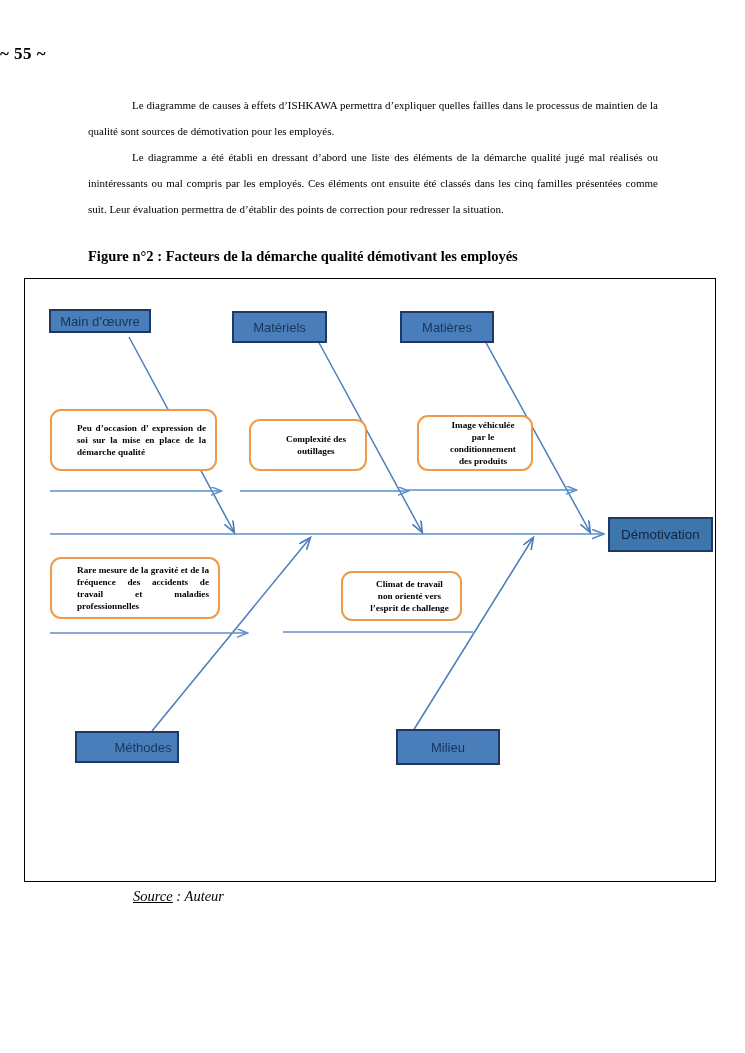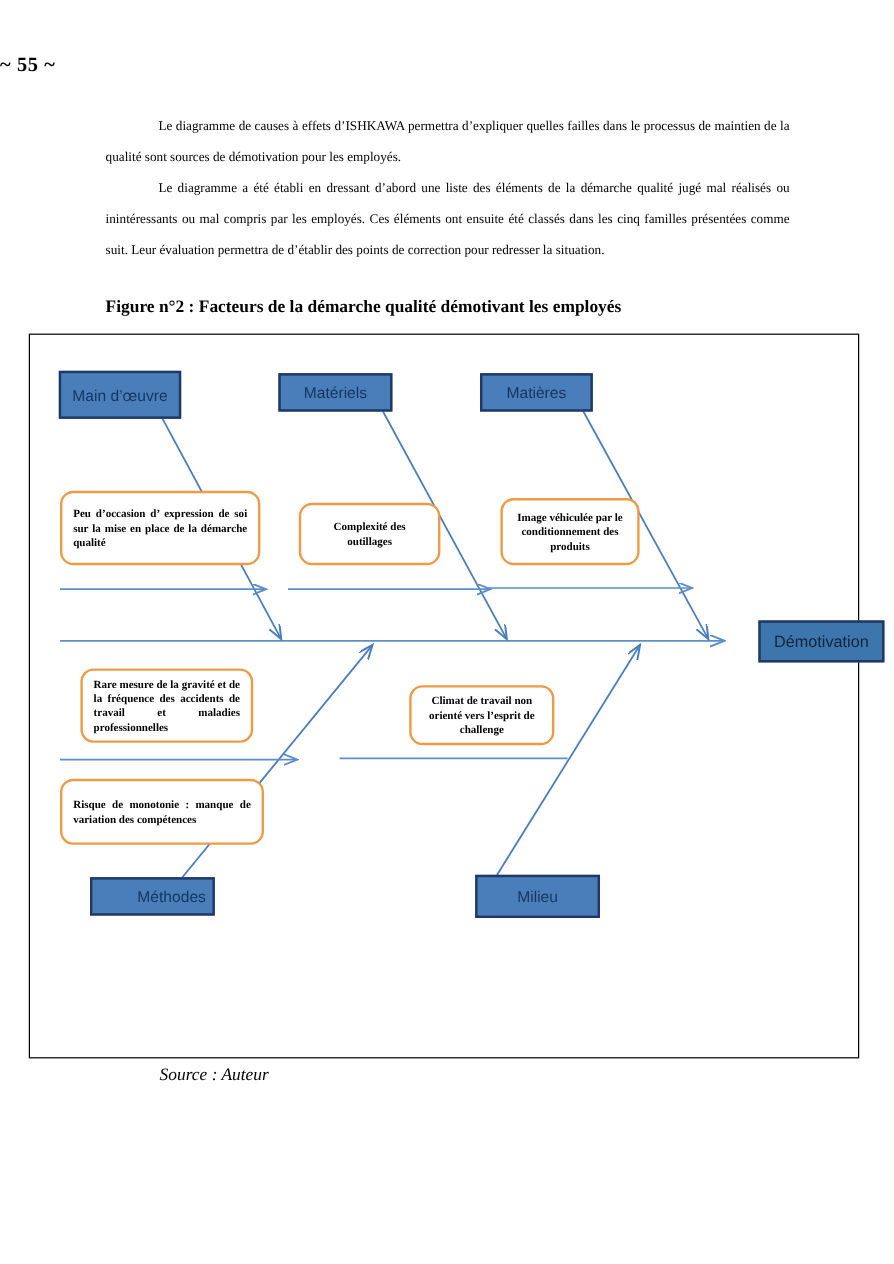--- a/index.html
+++ b/index.html
@@ -102,55 +102,55 @@
     background: #3d76ad;
     border: 2.2px solid #1f3864;
     box-sizing: border-box;
     display: flex;
     align-items: center;
     justify-content: center;
     font-family: "Liberation Sans", "DejaVu Sans", sans-serif;
     font-size: 13.5px;
     color: #12243c;
     white-space: nowrap;
-    margin-left: 24px;
   }
 
   
   .cause-box {
     position: absolute;
     background: #ffffff;
     border: 2.2px solid #ed9b49;
     border-radius: 11px;
     box-sizing: border-box;
     font-family: "Liberation Serif", "DejaVu Serif", serif;
     font-weight: bold;
     font-size: 9.2px;
     line-height: 12.2px;
     color: #000000;
     display: flex;
     align-items: center;
+    padding-left: 16px;
   }
   .cause-box > span {
     display: block;
     width: 100%;
     padding: 0 9px;
   }
   .cause-box.just > span { text-align: justify; text-justify: inter-word; }
   .cause-box.ctr > span  { text-align: center; }
 
   
   .source-line {
     position: absolute;
     left: 133px;
     top: 888px;
     font-size: 14.5px;
     font-style: italic;
   }
-  .source-line .u { }
+  .source-line .u { text-decoration: underline; }
 </style>
 </head>
 <body>
 
 <div class="page-head">
   <div class="page-number">~ 55 ~</div>
 </div>
 
 <div class="body-text para1">
   <p>Le diagramme de causes à effets d’ISHKAWA permettra d’expliquer quelles failles dans le processus de maintien de la qualité sont sources de démotivation pour les employés.</p>
@@ -185,21 +185,21 @@
       <line x1="388" y1="452" x2="508" y2="259" stroke="#4a7ebb" stroke-width="1.5" marker-end="url(#ah)"></line>
 
       <line x1="25" y1="212" x2="196" y2="212" stroke="#5b8fc9" stroke-width="1.4" marker-end="url(#ahl)"></line>
       <line x1="215" y1="212" x2="383" y2="212" stroke="#5b8fc9" stroke-width="1.4" marker-end="url(#ahl)"></line>
       <line x1="382" y1="211" x2="551" y2="211" stroke="#5b8fc9" stroke-width="1.4" marker-end="url(#ahl)"></line>
 
       <line x1="25" y1="354" x2="222" y2="354" stroke="#5b8fc9" stroke-width="1.4" marker-end="url(#ahl)"></line>
       <line x1="258" y1="353" x2="448" y2="353" stroke="#5b8fc9" stroke-width="1.4"></line>
     </svg>
 
-    <div class="cat-box" style="left:24px;  top:30px;  width:102px; height:40px;">
+    <div class="cat-box" style="left:24px;  top:30px;  width:102px; height:24px;">
       <span>Main d’œuvre</span>
     </div>
 
     <div class="cat-box" style="left:207px; top:32px; width:95px; height:32px;">
       <span>Matériels</span>
     </div>
 
     <div class="cat-box" style="left:375px; top:32px; width:94px; height:32px;">
       <span>Matières</span>
     </div>
@@ -221,27 +221,24 @@
     </div>
 
     <div class="cause-box ctr" style="left:224px; top:140px; width:118px; height:52px;">
       <span>Complexité des outillages</span>
     </div>
 
     <div class="cause-box ctr" style="left:392px; top:136px; width:116px; height:56px;">
       <span>Image véhiculée par le conditionnement des produits</span>
     </div>
 
-    <div class="cause-box just" style="left:42px; top:278px; width:144px; height:62px;">
+    <div class="cause-box just" style="left:25px; top:278px; width:170px; height:62px;">
       <span>Rare mesure de la gravité et de la fréquence des accidents de travail et maladies professionnelles</span>
     </div>
 
-    <div class="cause-box just" style="left:25px; top:370px; width:170px; height:55px;">
-      <span>Risque de monotonie : manque de variation des compétences</span>
-    </div>
 
     <div class="cause-box ctr" style="left:316px; top:292px; width:121px; height:50px;">
       <span>Climat de travail non orienté vers l’esprit de challenge</span>
     </div>
 
   </div>
 </div>
 
 <div class="source-line">
   <span class="u">Source</span><span> : Auteur</span>

